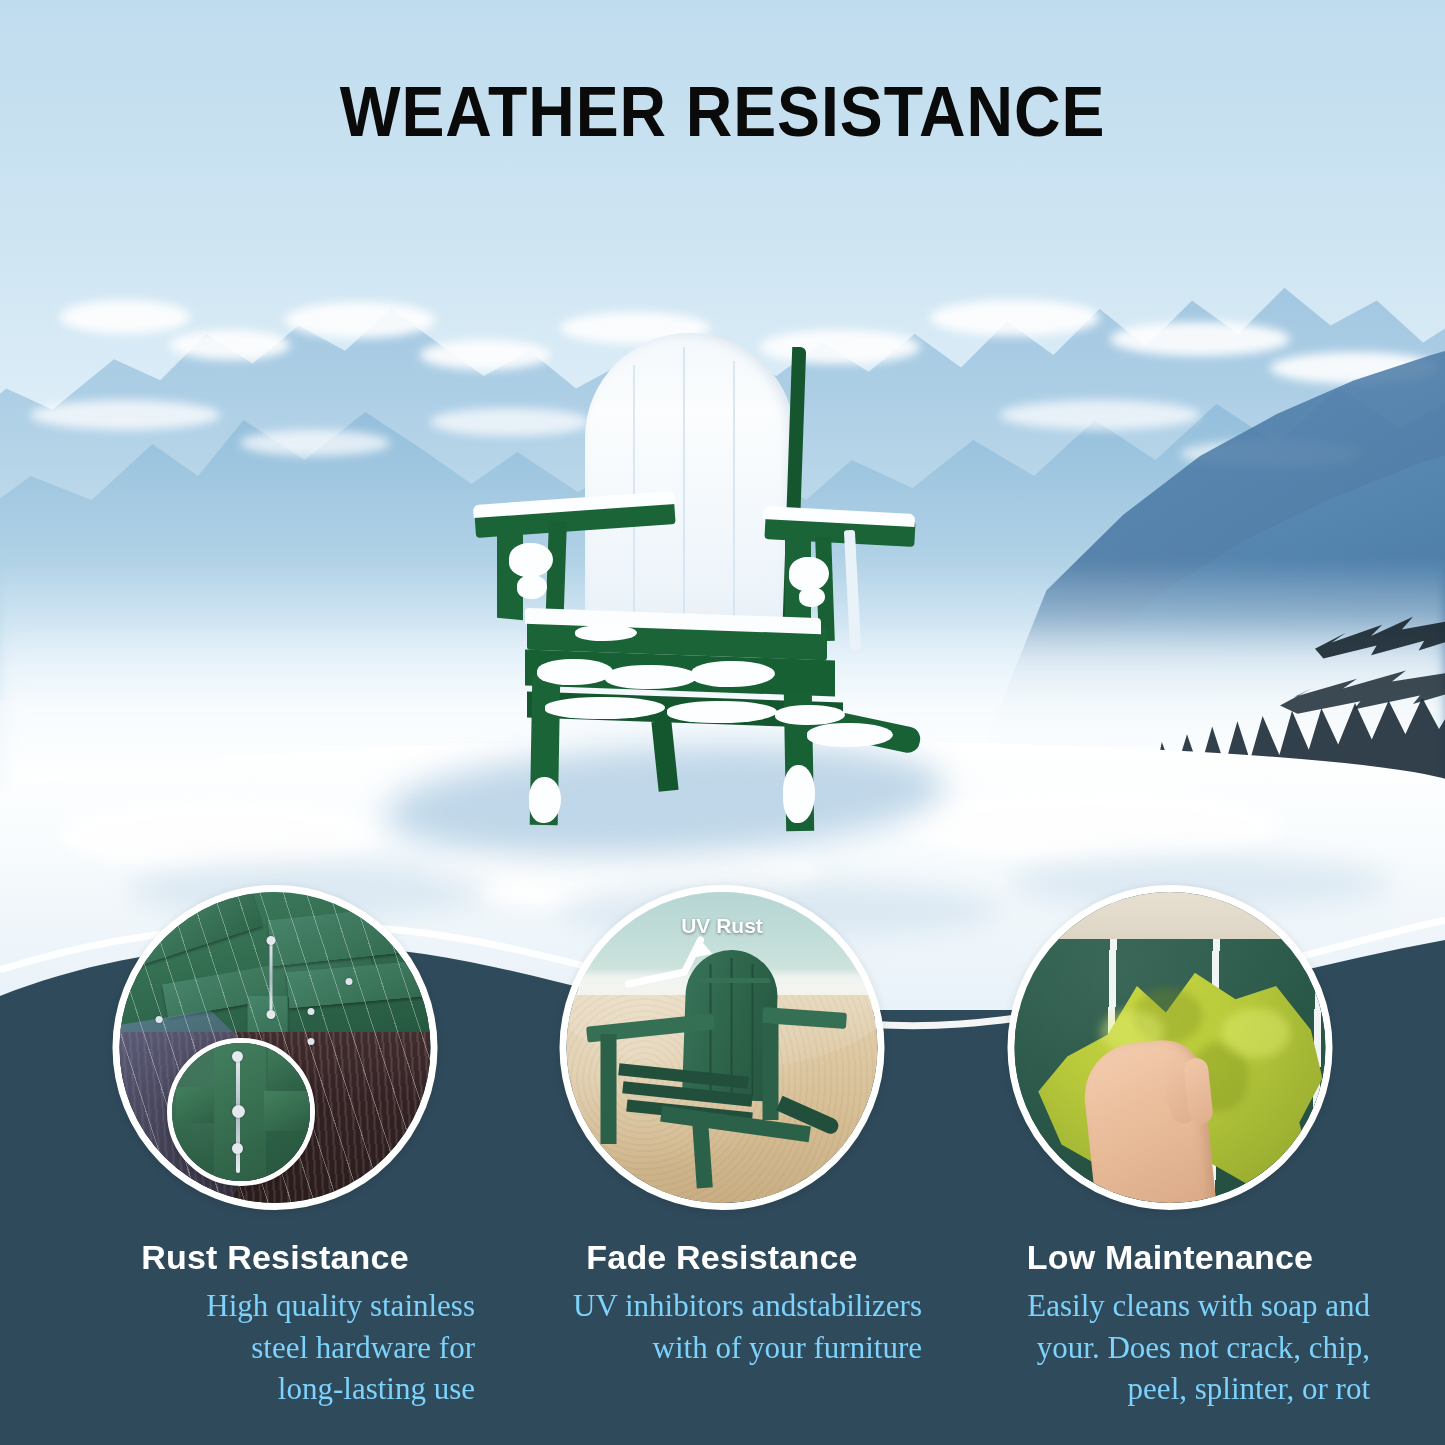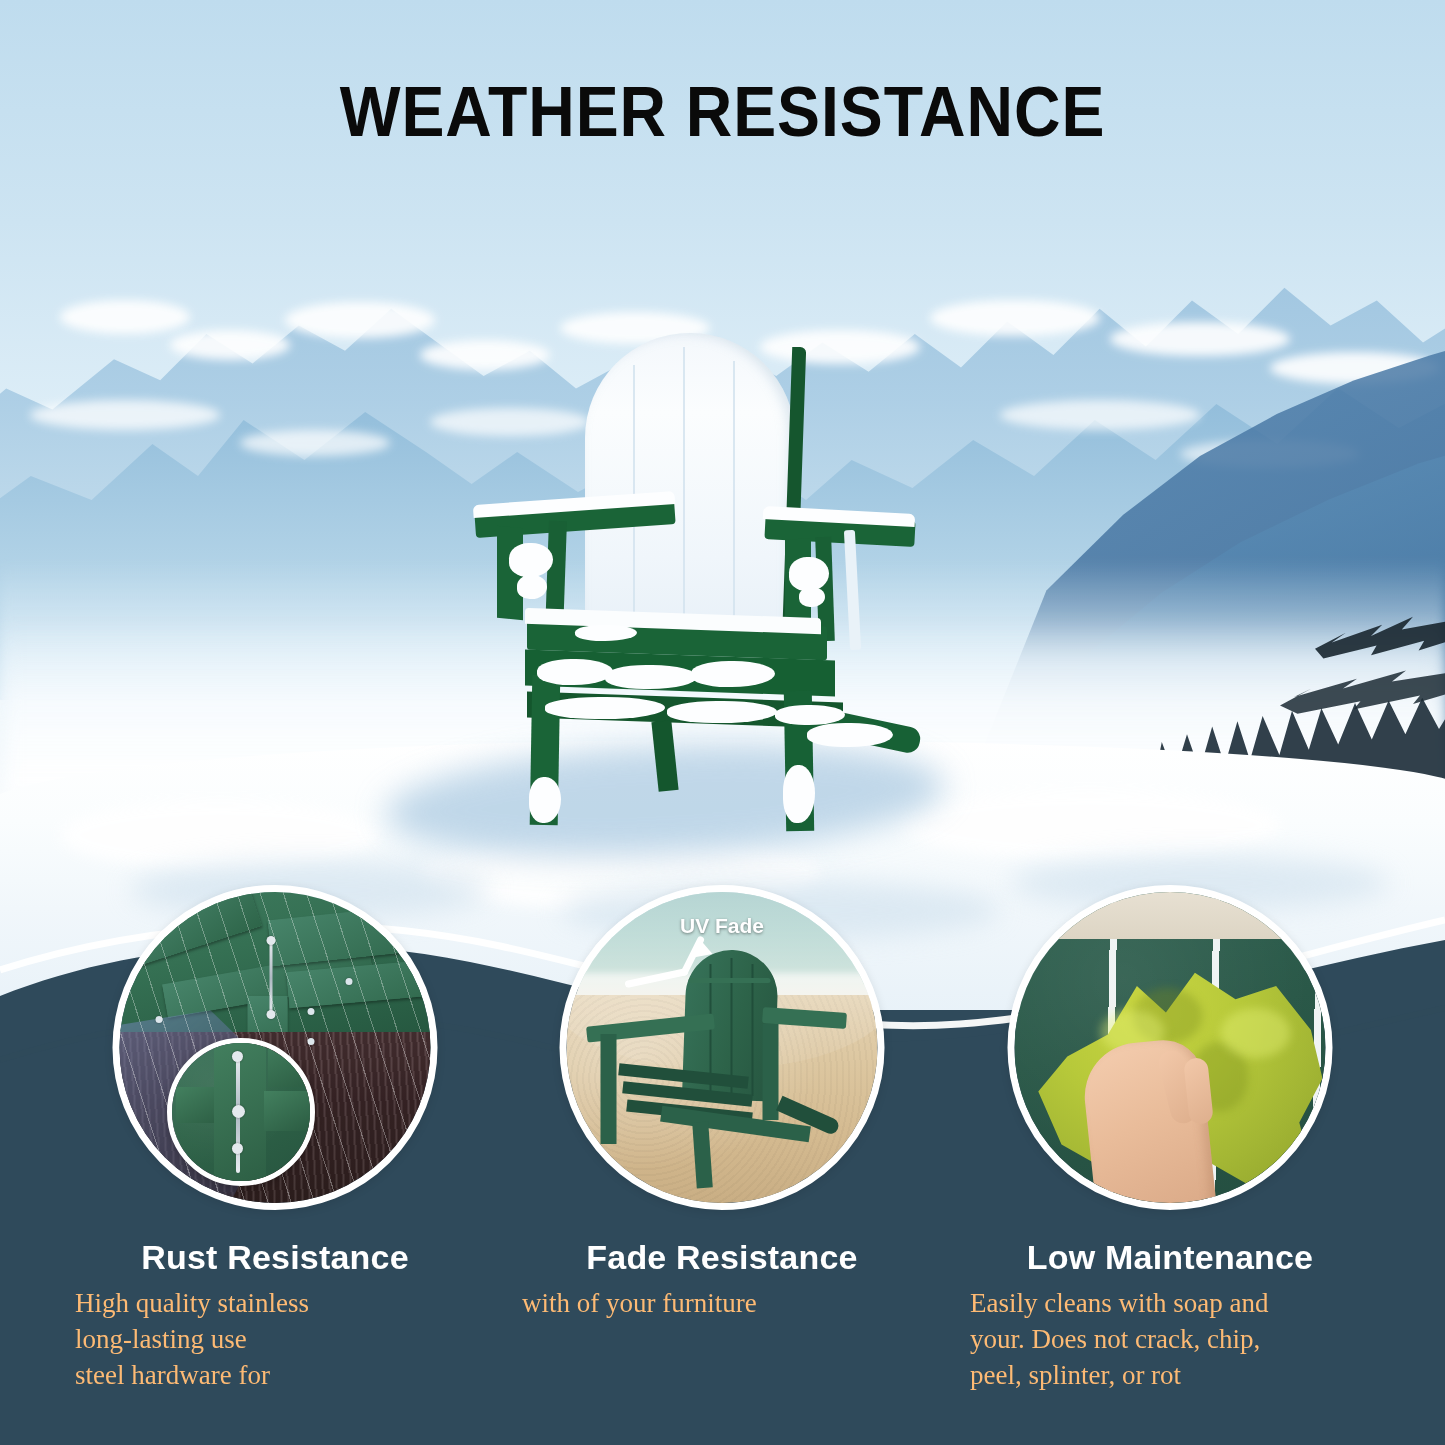--- a/index.html
+++ b/index.html
@@ -365,23 +365,23 @@
   }
 
   
   .cap-title {
     position:absolute; left:0; top:358px; width:100%; text-align:center;
     color:#FFFFFF; font-weight:700; font-size:34px;
     font-family:"Liberation Sans", sans-serif; letter-spacing:.2px;
   }
   .cap-body {
     position:absolute; left:50%; top:405px; transform:translateX(-50%);
-    width:400px; text-align:left; color:#fdba74;
+    width:400px; text-align:right; color:#7dd3fc;
     font-family:"Liberation Serif", serif;
-    font-size:27px; line-height:1.34;
+    font-size:31px; line-height:1.34;
   }
 </style>
 </head>
 <body>
 
 <div id="page">
 
   <div class="scene">
 
     <div class="mtn mtn-far"></div>
@@ -508,35 +508,35 @@
           <div class="chain-v" style="left:64px; top:12px; height:118px; width:4px;"></div>
           <div class="chain-bead" style="left:60px; top:8px;   width:11px; height:11px;"></div>
           <div class="chain-bead" style="left:60px; top:62px;  width:13px; height:13px;"></div>
           <div class="chain-bead" style="left:60px; top:100px; width:11px; height:11px;"></div>
         </div>
       </div>
 
       <div class="cap-title">Rust Resistance</div>
       <div class="cap-body">
         <div>High quality stainless</div>
+        <div>steel hardware for</div>
         <div>long-lasting use</div>
-        <div>steel hardware for</div>
       </div>
     </div>
 
     <div class="feature f2">
       <div class="circle">
         <div class="circle-inner">
           <div class="c2-sea"></div>
           <div class="c2-surf"></div>
           <div class="c2-sand"></div>
           <div class="c2-sand-tex"></div>
           <div class="c2-overlay"></div>
 
-          <div class="uv-label">UV Fade</div>
+          <div class="uv-label">UV Rust</div>
           <svg class="uv-arrow" style="left:56px; top:40px; width:140px; height:70px;" viewBox="0 0 140 70">
             <path d="M6,52 L62,40" stroke="#FFFFFF" stroke-width="7" stroke-linecap="round" fill="none"></path>
             <path d="M62,40 L78,8" stroke="#FFFFFF" stroke-width="7" stroke-linecap="round" fill="none"></path>
             <path d="M78,8 L68,26 L90,22 Z" fill="#FFFFFF"></path>
           </svg>
 
           <div class="bc-back"></div>
           <div class="bc-slat" style="left:143px; top:72px; height:132px;"></div>
           <div class="bc-slat" style="left:164px; top:66px; height:140px;"></div>
           <div class="bc-slat" style="left:185px; top:72px; height:132px;"></div>
@@ -550,20 +550,21 @@
           <div class="bcd" style="left:56px;  top:196px; width:130px; height:12px; transform:rotate(6deg);"></div>
           <div class="bcd" style="left:60px;  top:214px; width:126px; height:12px; transform:rotate(6deg);"></div>
           <div class="bc" style="left:94px;  top:224px; width:150px; height:16px; transform:rotate(8deg);"></div>
           <div class="bc" style="left:128px; top:230px; width:16px;  height:66px; transform:rotate(-4deg);"></div>
           <div class="bcd" style="left:210px; top:216px; width:64px;  height:16px; transform:rotate(24deg); border-radius:0 10px 10px 0;"></div>
         </div>
       </div>
 
       <div class="cap-title">Fade Resistance</div>
       <div class="cap-body">
+        <div>UV inhibitors andstabilizers</div>
         <div>with of your furniture</div>
       </div>
     </div>
 
     <div class="feature f3">
       <div class="circle">
         <div class="circle-inner">
           <div class="c3-deck"></div>
           <div class="c3-top"></div>
           <div class="c3-screw" style="left:128px; top:272px;"></div>

